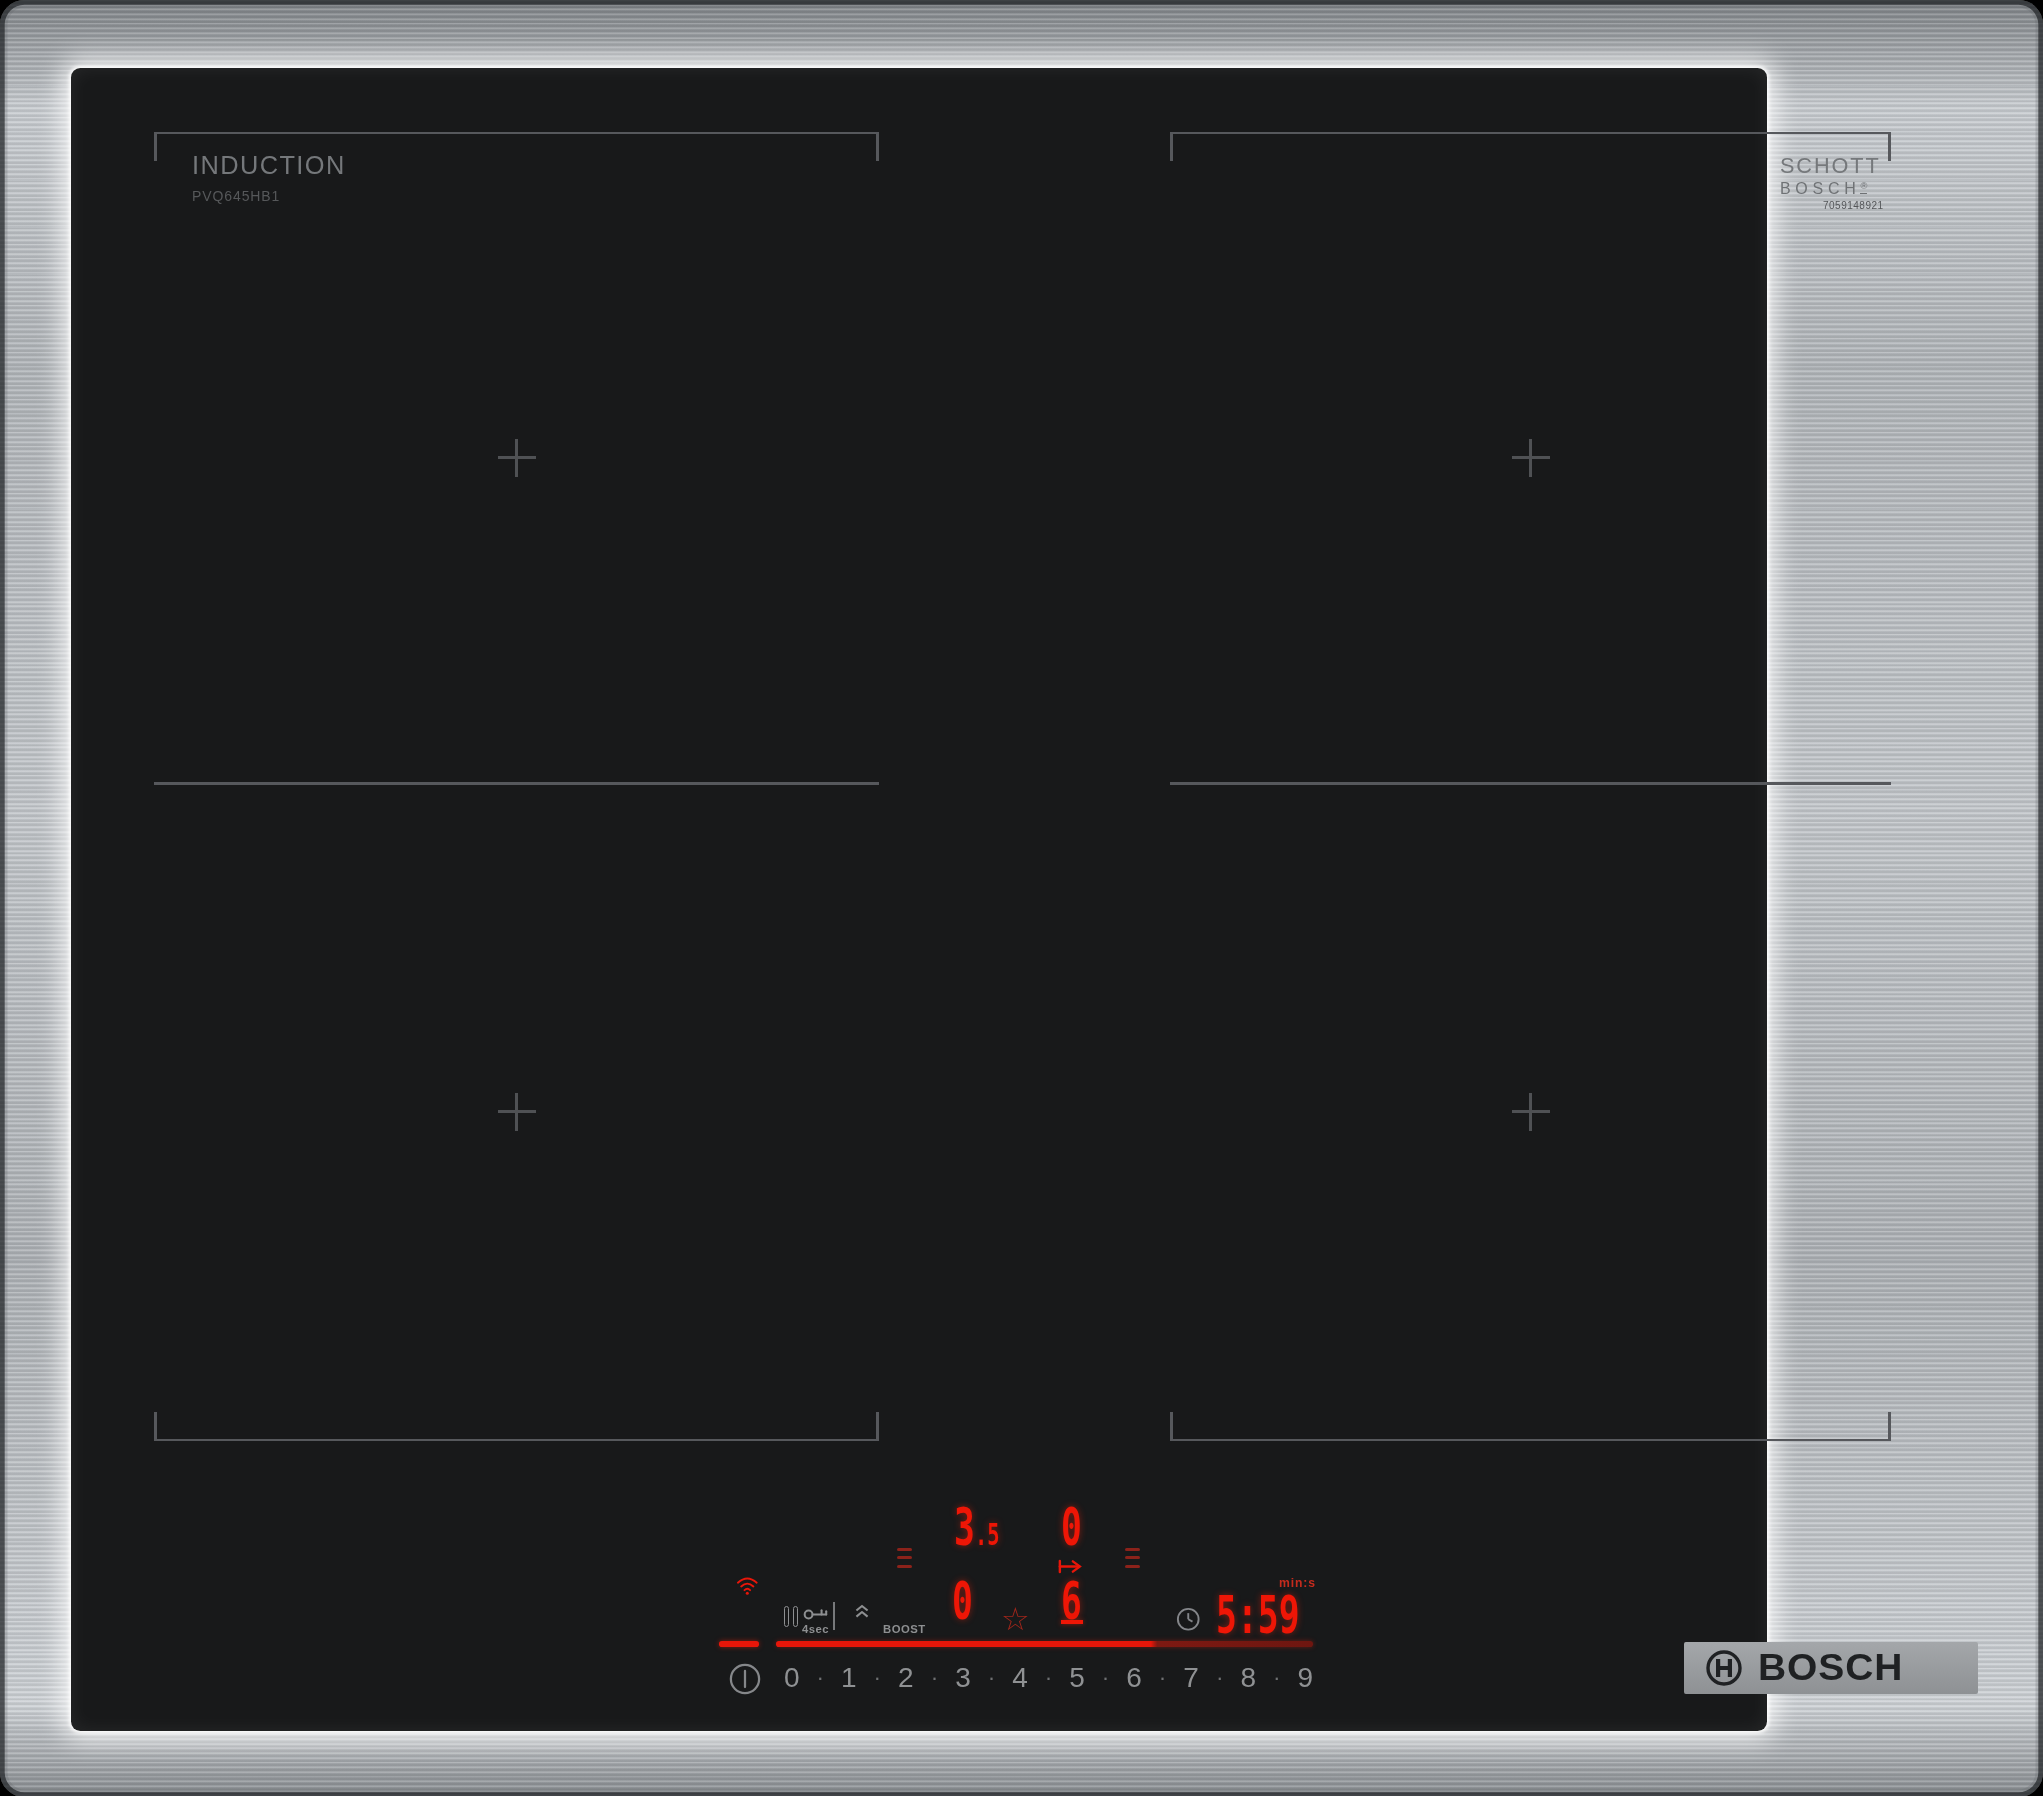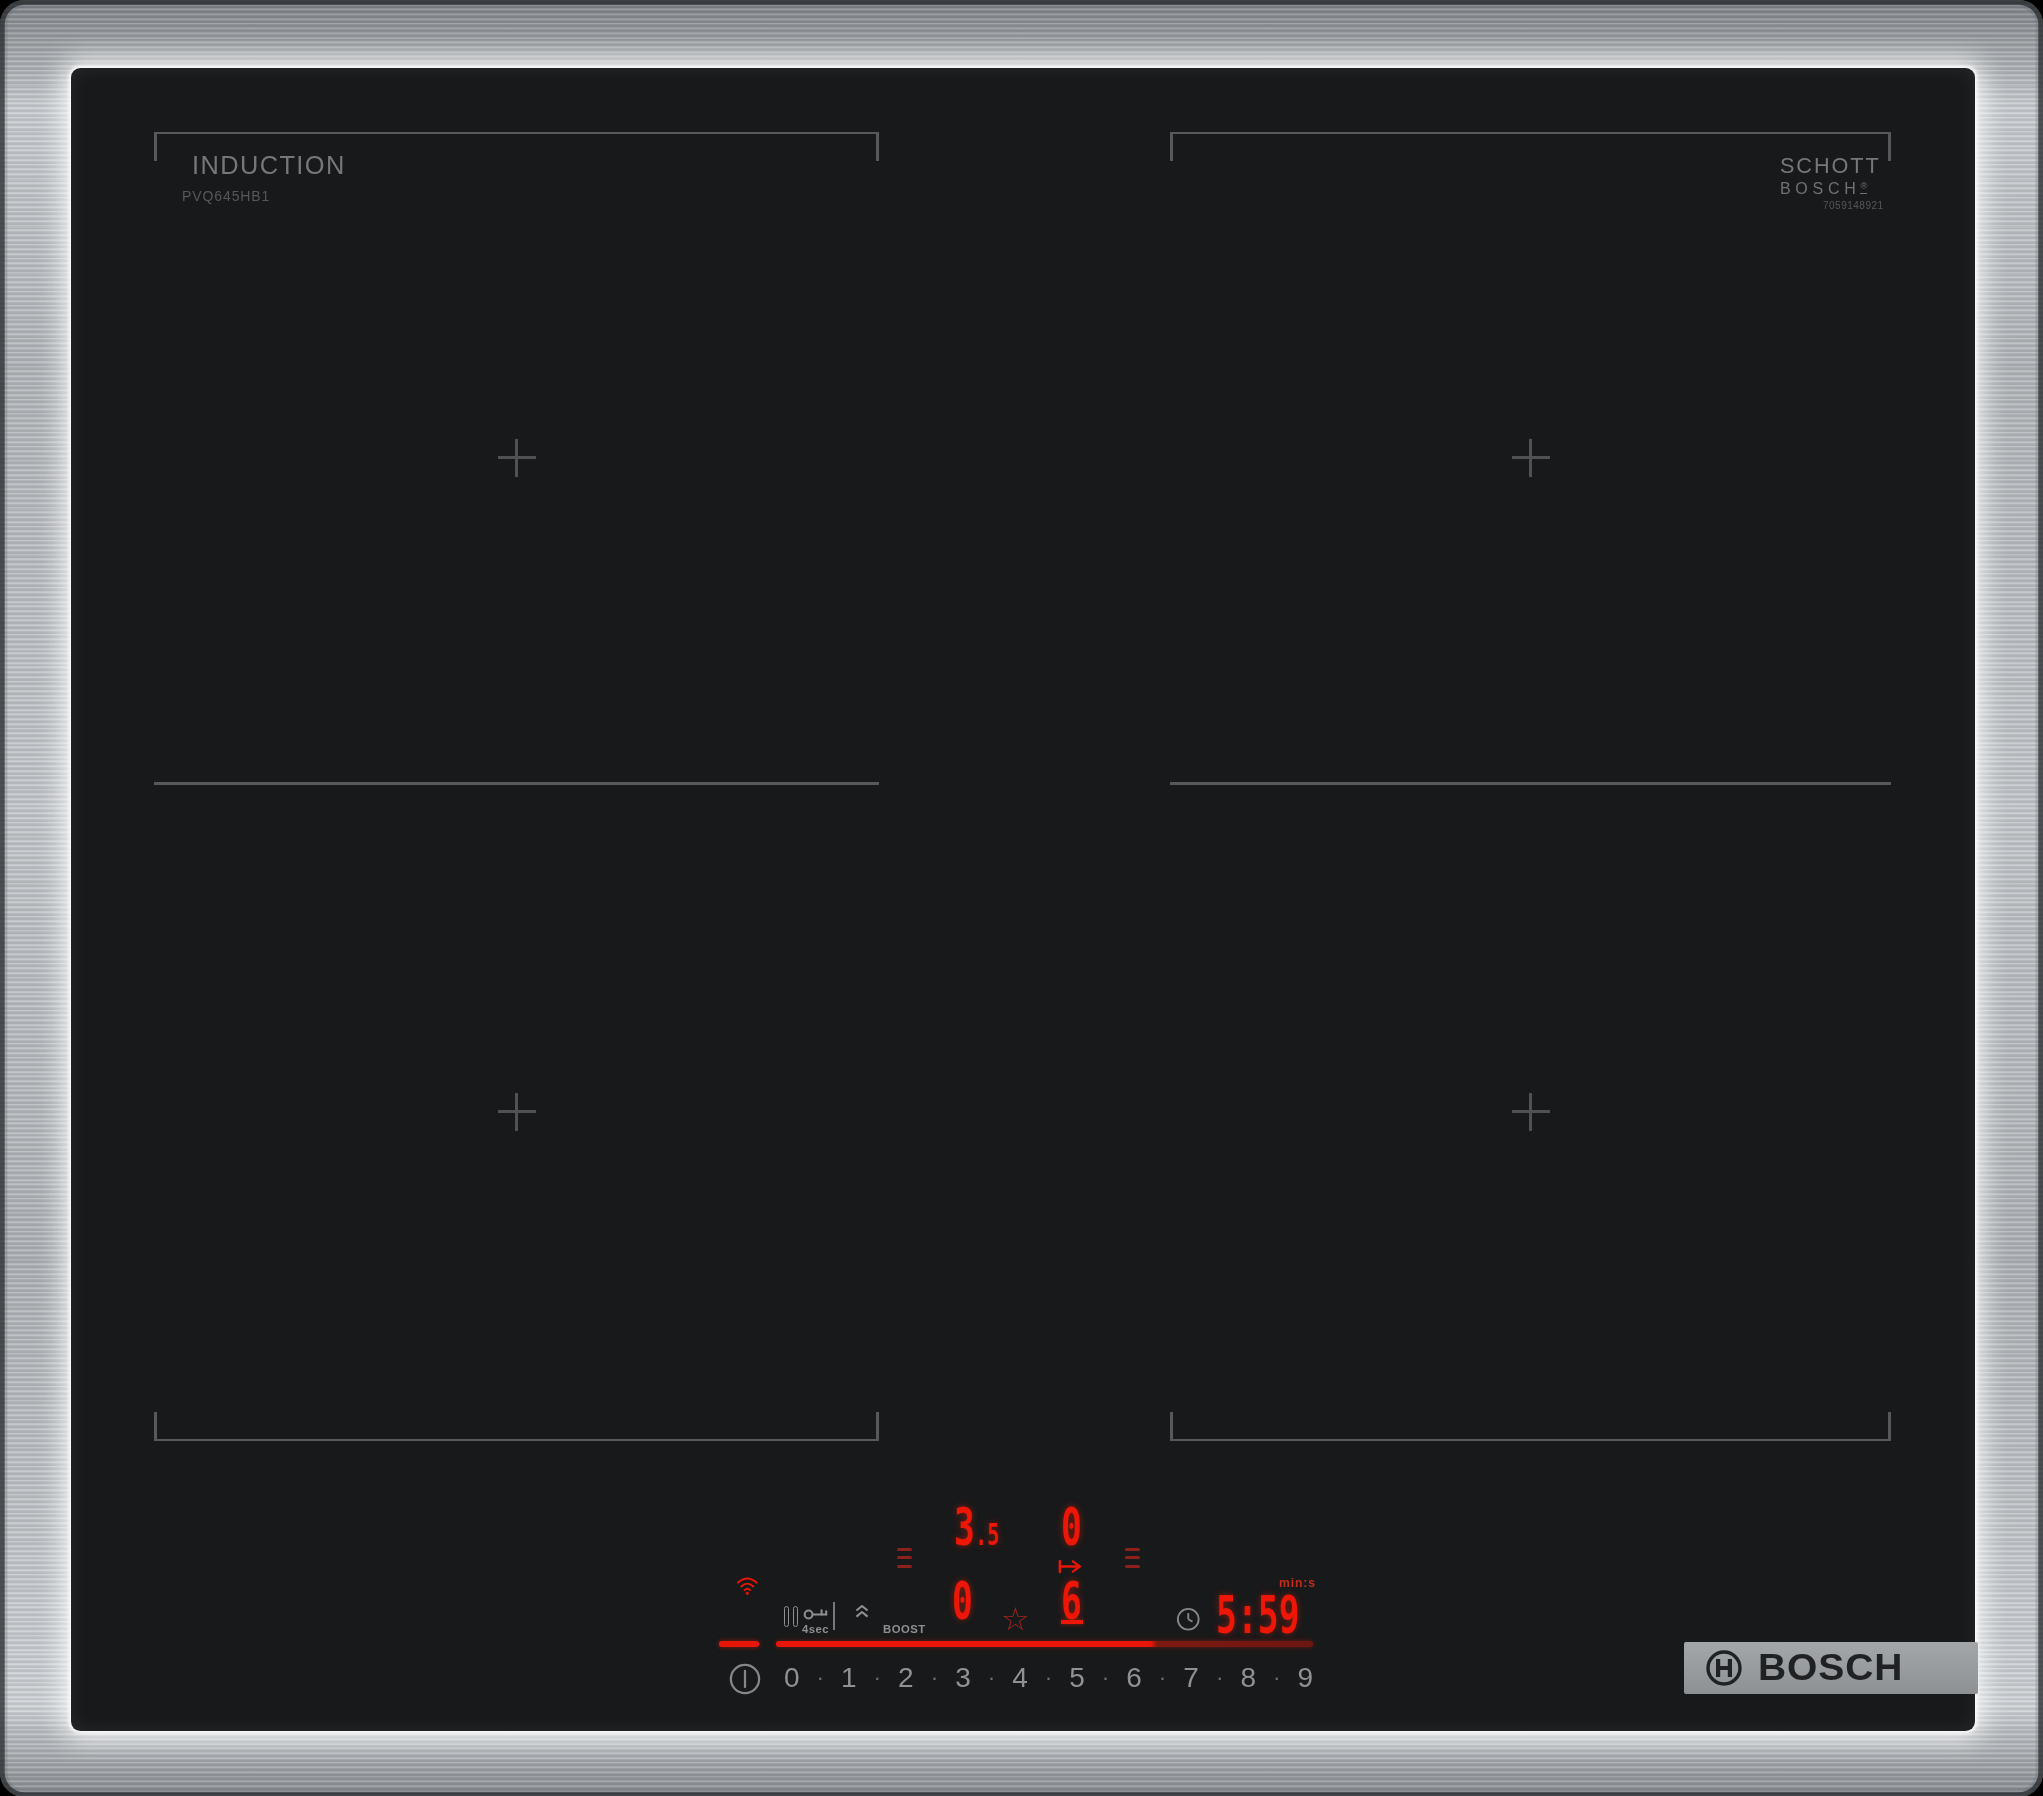--- a/index.html
+++ b/index.html
@@ -13,30 +13,30 @@
         rgba(255,255,255,.16) 0 0.9px,
         rgba(125,129,133,.10) 0.9px 1.9px,
         rgba(0,0,0,.08) 1.9px 3.8px,
         rgba(255,255,255,.06) 3.8px 4.7px),
       linear-gradient(to bottom,#7e8286 0%,#c9cdd1 6%,#b2b6ba 20%,#c3c7cb 45%,#aeb2b6 70%,#ced2d6 95%,#888c90 100%);
     box-shadow: inset 0 0 0 4.7px rgba(24,27,30,.65), inset 0 0 0 7.5px rgba(95,99,103,.25);
   }
 
   
   .glass{
-    position:absolute;left:71px;top:68px;width:1904px;height:1663px;
+    position:absolute;left:71px;top:68px;width:1696px;height:1663px;
     background:#18191a;border-radius:9.4px;
     box-shadow:0 0 26px 7.5px rgba(255,255,255,.85),0 0 3.8px 1.9px rgba(255,255,255,.9),
                inset 0 0 19px rgba(255,255,255,.07);
   }
   .glass *{position:absolute;}
 
   
   .hdr-title{left:121px;top:83px;font-size:25.4px;letter-spacing:1.4px;color:#75787b;}
-  .hdr-model{left:111px;top:120px;font-size:14px;letter-spacing:0.9px;color:#56585a;}
+  .hdr-model{left:121px;top:120px;font-size:14px;letter-spacing:0.9px;color:#56585a;}
   .schott{left:1709px;top:85px;width:113px;}
   .schott .l1{position:static;display:block;font-size:21.7px;font-weight:normal;letter-spacing:1.9px;color:#75787b;}
   .schott .l2{position:static;display:block;font-size:16px;letter-spacing:4.7px;color:#6f7275;margin-top:0.9px;}
   .schott .reg{position:static;display:inline-block;font-size:9.4px;vertical-align:top;border-bottom:1.4px solid #6f7275;padding-bottom:1.9px;letter-spacing:0;}
   .schott-code{left:1752px;top:132px;font-size:10px;letter-spacing:0.5px;color:#55575a;}
 
   
   .bracket{height:30px;border-color:#56585c;}
   .bracket::before,.bracket::after{content:"";position:absolute;width:2.8px;height:27px;background:#56585c;}
   .b-top{border-top:2.8px solid #56585c;}

